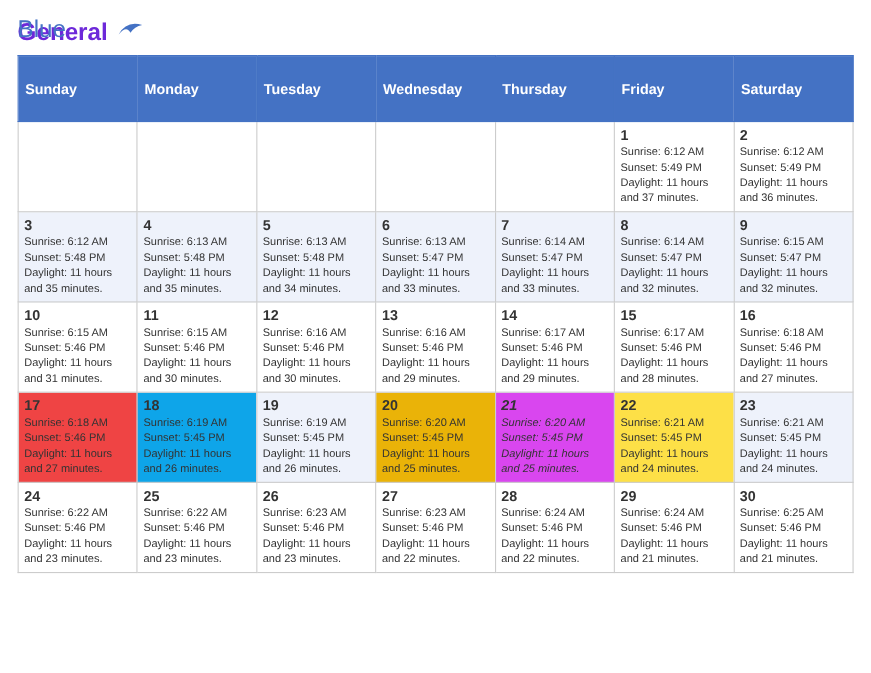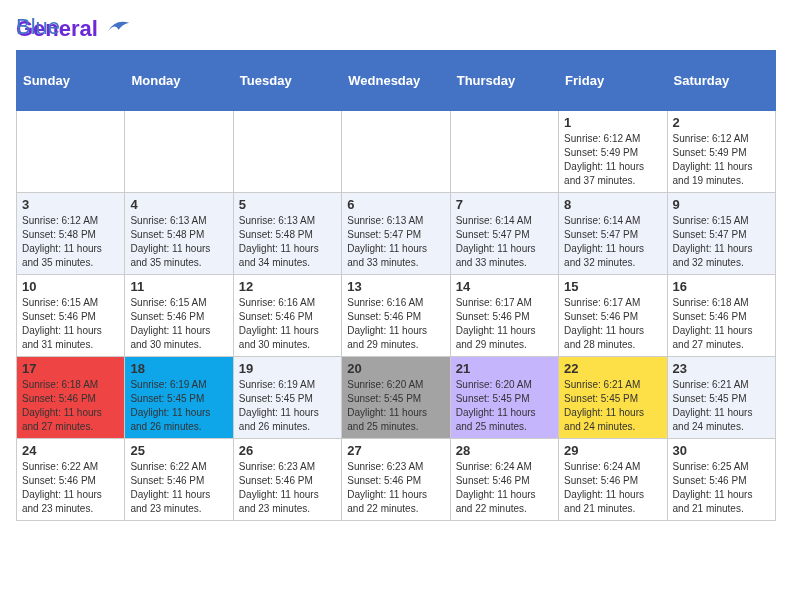--- a/index.html
+++ b/index.html
@@ -127,21 +127,21 @@
           <div class="cell-text">Sunrise: 6:12 AM</div>
           <div class="cell-text">Sunset: 5:49 PM</div>
           <div class="cell-text">Daylight: 11 hours</div>
           <div class="cell-text">and 37 minutes.</div>
         </td>
         <td>
           <span class="day-num">2</span>
           <div class="cell-text">Sunrise: 6:12 AM</div>
           <div class="cell-text">Sunset: 5:49 PM</div>
           <div class="cell-text">Daylight: 11 hours</div>
-          <div class="cell-text">and 19 minutes.</div>
+          <div class="cell-text">and 36 minutes.</div>
         </td>
       </tr>
       <tr>
         <td style="background-color: rgb(238, 242, 251);">
           <span class="day-num">3</span>
           <div class="cell-text">Sunrise: 6:12 AM</div>
           <div class="cell-text">Sunset: 5:48 PM</div>
           <div class="cell-text">Daylight: 11 hours</div>
           <div class="cell-text">and 35 minutes.</div>
         </td>
@@ -254,28 +254,28 @@
           <div class="cell-text">Daylight: 11 hours</div>
           <div class="cell-text">and 26 minutes.</div>
         </td>
         <td style="background-color: rgb(238, 242, 251);">
           <span class="day-num">19</span>
           <div class="cell-text">Sunrise: 6:19 AM</div>
           <div class="cell-text">Sunset: 5:45 PM</div>
           <div class="cell-text">Daylight: 11 hours</div>
           <div class="cell-text">and 26 minutes.</div>
         </td>
-        <td style="background-color: #a3a3a3;">
+        <td style="background-color: #eab308;">
           <span class="day-num">20</span>
           <div class="cell-text">Sunrise: 6:20 AM</div>
           <div class="cell-text">Sunset: 5:45 PM</div>
           <div class="cell-text">Daylight: 11 hours</div>
           <div class="cell-text">and 25 minutes.</div>
         </td>
-        <td style="background-color: #c4b5fd;">
+        <td style="background-color: #d946ef; font-style: italic;">
           <span class="day-num">21</span>
           <div class="cell-text">Sunrise: 6:20 AM</div>
           <div class="cell-text">Sunset: 5:45 PM</div>
           <div class="cell-text">Daylight: 11 hours</div>
           <div class="cell-text">and 25 minutes.</div>
         </td>
         <td style="background-color: #fde047;">
           <span class="day-num">22</span>
           <div class="cell-text">Sunrise: 6:21 AM</div>
           <div class="cell-text">Sunset: 5:45 PM</div>

